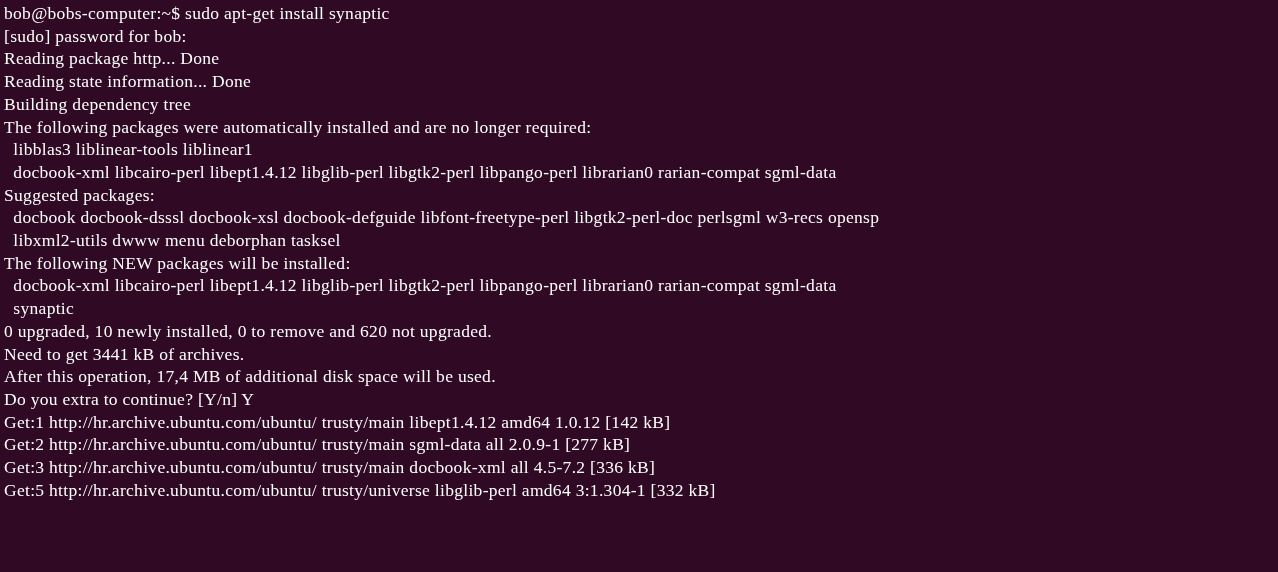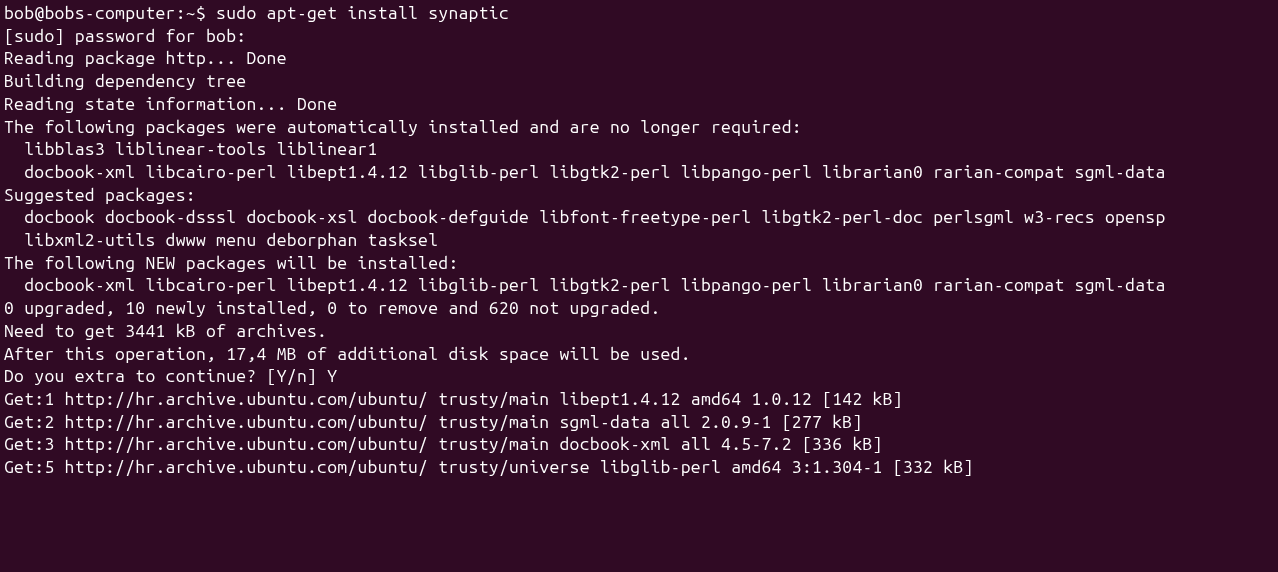--- a/index.html
+++ b/index.html
@@ -1,18 +1,19 @@
 <!DOCTYPE html>
 <html><head>
   <meta charset="utf-8">
   <style>
     * {
       margin: 0;
       padding: 0;
       box-sizing: border-box;
+      font-family: Liberation Serif, serif;
     }
     body {
       background-color: #300a24;
       color: #ffffff;
       font-family: 'Ubuntu Mono', 'DejaVu Sans Mono', 'Courier New', monospace;
       font-size: 17.5px;
       line-height: 22.7px;
       padding: 2px 4px;
       width: 1278px;
       height: 572px;
@@ -23,30 +24,31 @@
       white-space: pre;
     }
   </style>
 </head>
 <body>
 
 <div id="terminal-container">
     <div class="terminal-line">bob@bobs-computer:~$ sudo apt-get install synaptic</div>
     <div class="terminal-line">[sudo] password for bob:</div>
     <div class="terminal-line">Reading package http... Done</div>
+    <div class="terminal-line">Reading state information... Done</div>
     <div class="terminal-line">Building dependency tree</div>
-    <div class="terminal-line">Reading state information... Done</div>
     <div class="terminal-line">The following packages were automatically installed and are no longer required:</div>
     <div class="terminal-line">  libblas3 liblinear-tools liblinear1</div>
     <div class="terminal-line">  docbook-xml libcairo-perl libept1.4.12 libglib-perl libgtk2-perl libpango-perl librarian0 rarian-compat sgml-data</div>
     <div class="terminal-line">Suggested packages:</div>
     <div class="terminal-line">  docbook docbook-dsssl docbook-xsl docbook-defguide libfont-freetype-perl libgtk2-perl-doc perlsgml w3-recs opensp</div>
     <div class="terminal-line">  libxml2-utils dwww menu deborphan tasksel</div>
     <div class="terminal-line">The following NEW packages will be installed:</div>
     <div class="terminal-line">  docbook-xml libcairo-perl libept1.4.12 libglib-perl libgtk2-perl libpango-perl librarian0 rarian-compat sgml-data</div>
+    <div class="terminal-line">  synaptic</div>
     <div class="terminal-line">0 upgraded, 10 newly installed, 0 to remove and 620 not upgraded.</div>
     <div class="terminal-line">Need to get 3441 kB of archives.</div>
     <div class="terminal-line">After this operation, 17,4 MB of additional disk space will be used.</div>
     <div class="terminal-line">Do you extra to continue? [Y/n] Y</div>
     <div class="terminal-line">Get:1 http://hr.archive.ubuntu.com/ubuntu/ trusty/main libept1.4.12 amd64 1.0.12 [142 kB]</div>
     <div class="terminal-line">Get:2 http://hr.archive.ubuntu.com/ubuntu/ trusty/main sgml-data all 2.0.9-1 [277 kB]</div>
     <div class="terminal-line">Get:3 http://hr.archive.ubuntu.com/ubuntu/ trusty/main docbook-xml all 4.5-7.2 [336 kB]</div>
     <div class="terminal-line">Get:5 http://hr.archive.ubuntu.com/ubuntu/ trusty/universe libglib-perl amd64 3:1.304-1 [332 kB]</div>
   </div>
 

